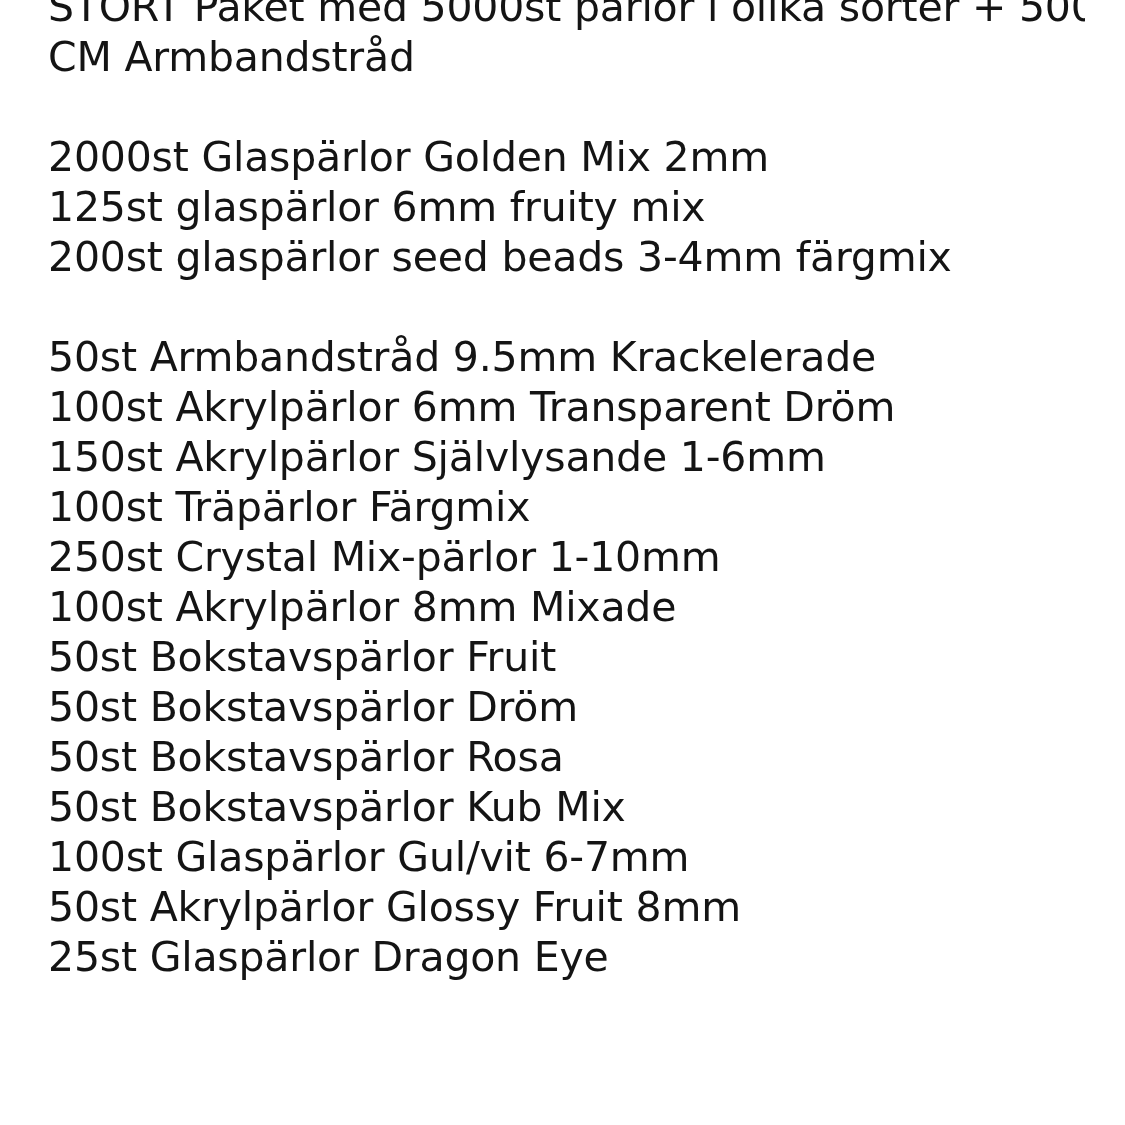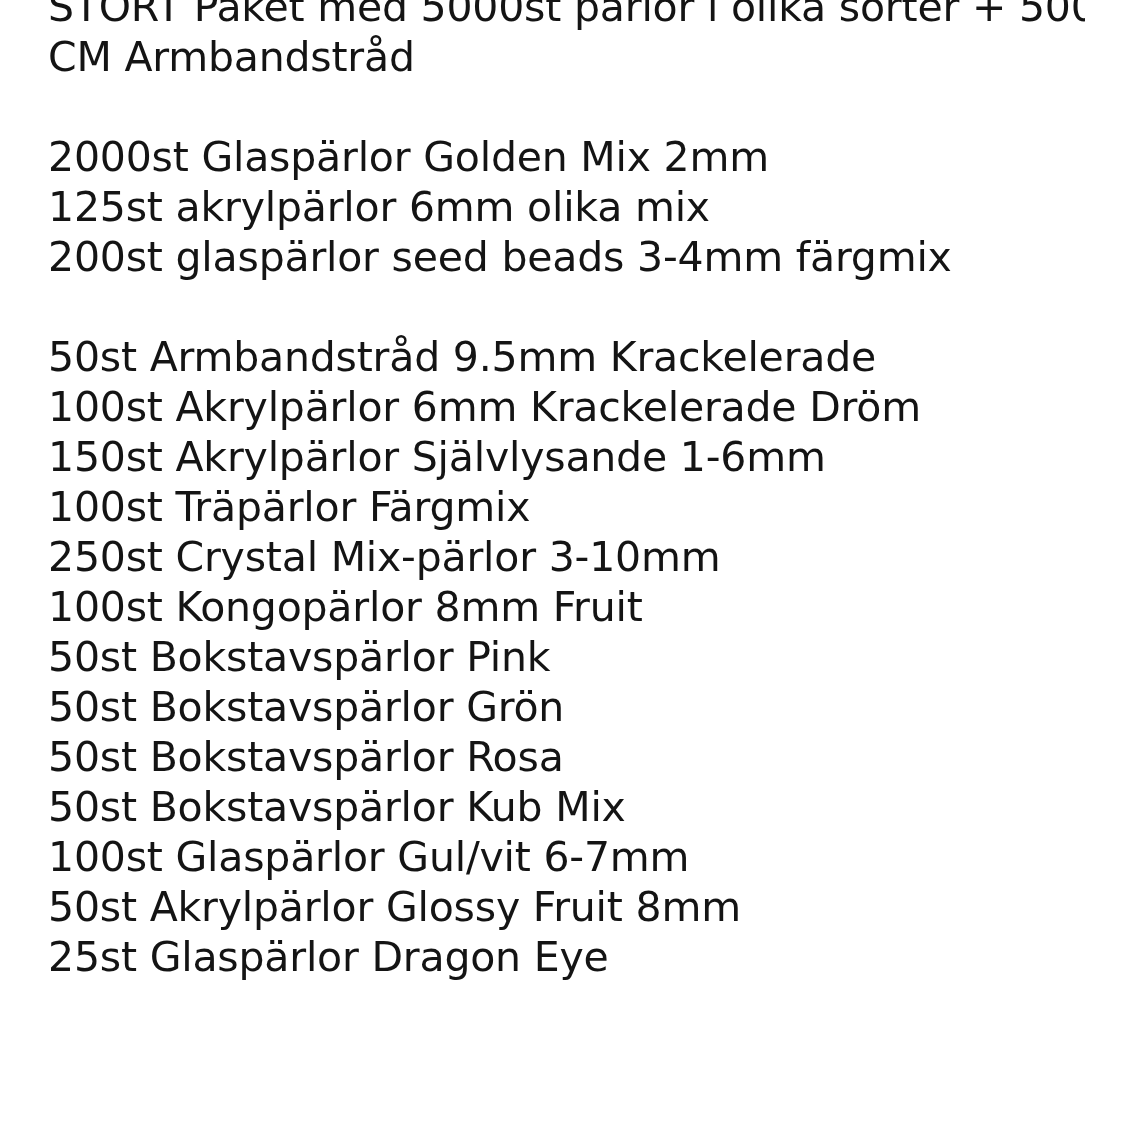--- a/index.html
+++ b/index.html
@@ -45,35 +45,35 @@
 <div class="page">
   <div class="doc">
 
     <div class="line">STORT Paket med 5000st pärlor i olika sorter + 500</div>
     <div class="line">CM Armbandstråd</div>
 
     <div class="blank"></div>
 
     <div>
       <div class="line">2000st Glaspärlor Golden Mix 2mm</div>
-      <div class="line">125st akrylpärlor 6mm olika mix</div>
+      <div class="line">125st glaspärlor 6mm fruity mix</div>
       <div class="line">200st glaspärlor seed beads 3-4mm färgmix</div>
     </div>
 
     <div class="blank"></div>
 
     <div>
       <div class="line">50st Armbandstråd 9.5mm Krackelerade</div>
-      <div class="line">100st Akrylpärlor 6mm Krackelerade Dröm</div>
+      <div class="line">100st Akrylpärlor 6mm Transparent Dröm</div>
       <div class="line">150st Akrylpärlor Självlysande 1-6mm</div>
       <div class="line">100st Träpärlor Färgmix</div>
-      <div class="line">250st Crystal Mix-pärlor 3-10mm</div>
-      <div class="line">100st Kongopärlor 8mm Fruit</div>
-      <div class="line">50st Bokstavspärlor Pink</div>
-      <div class="line">50st Bokstavspärlor Grön</div>
+      <div class="line">250st Crystal Mix-pärlor 1-10mm</div>
+      <div class="line">100st Akrylpärlor 8mm Mixade</div>
+      <div class="line">50st Bokstavspärlor Fruit</div>
+      <div class="line">50st Bokstavspärlor Dröm</div>
       <div class="line">50st Bokstavspärlor Rosa</div>
       <div class="line">50st Bokstavspärlor Kub Mix</div>
       <div class="line">100st Glaspärlor Gul/vit 6-7mm</div>
       <div class="line">50st Akrylpärlor Glossy Fruit 8mm</div>
       <div class="line">25st Glaspärlor Dragon Eye</div>
     </div>
 
   </div>
 </div>
 

